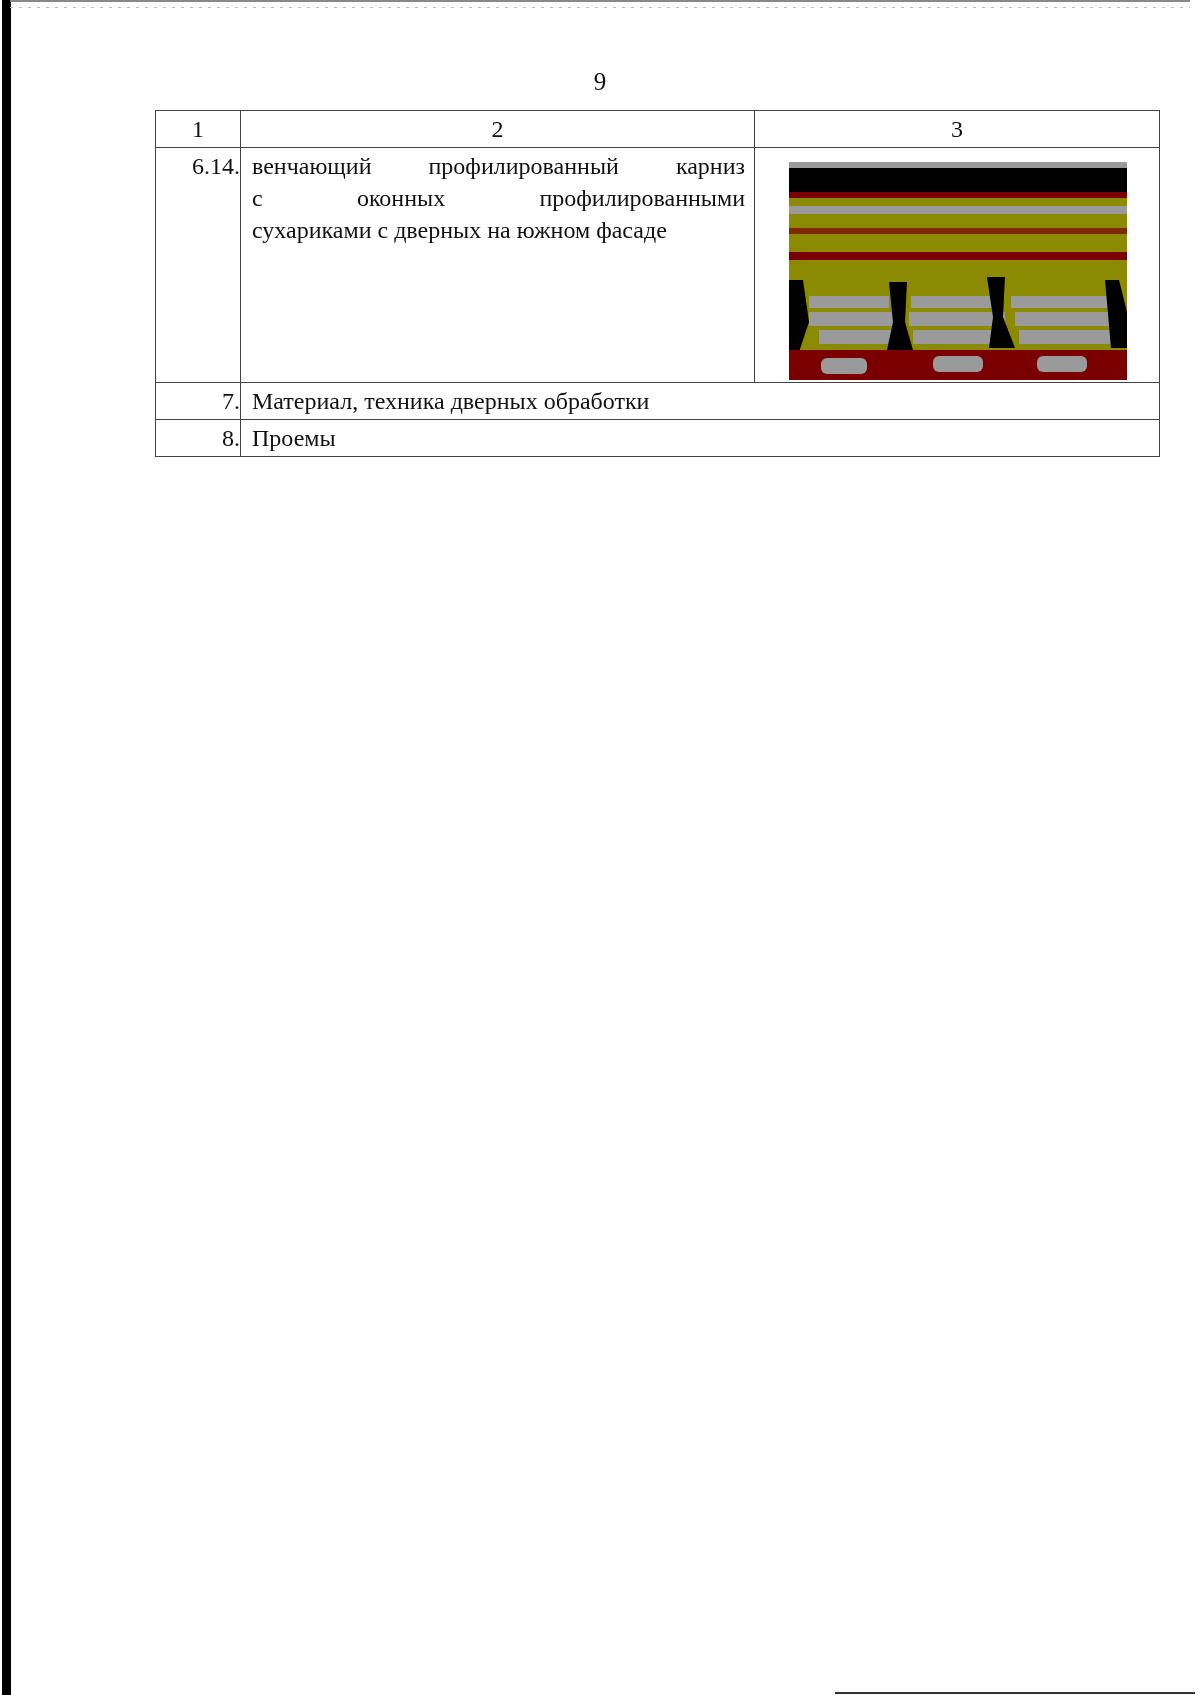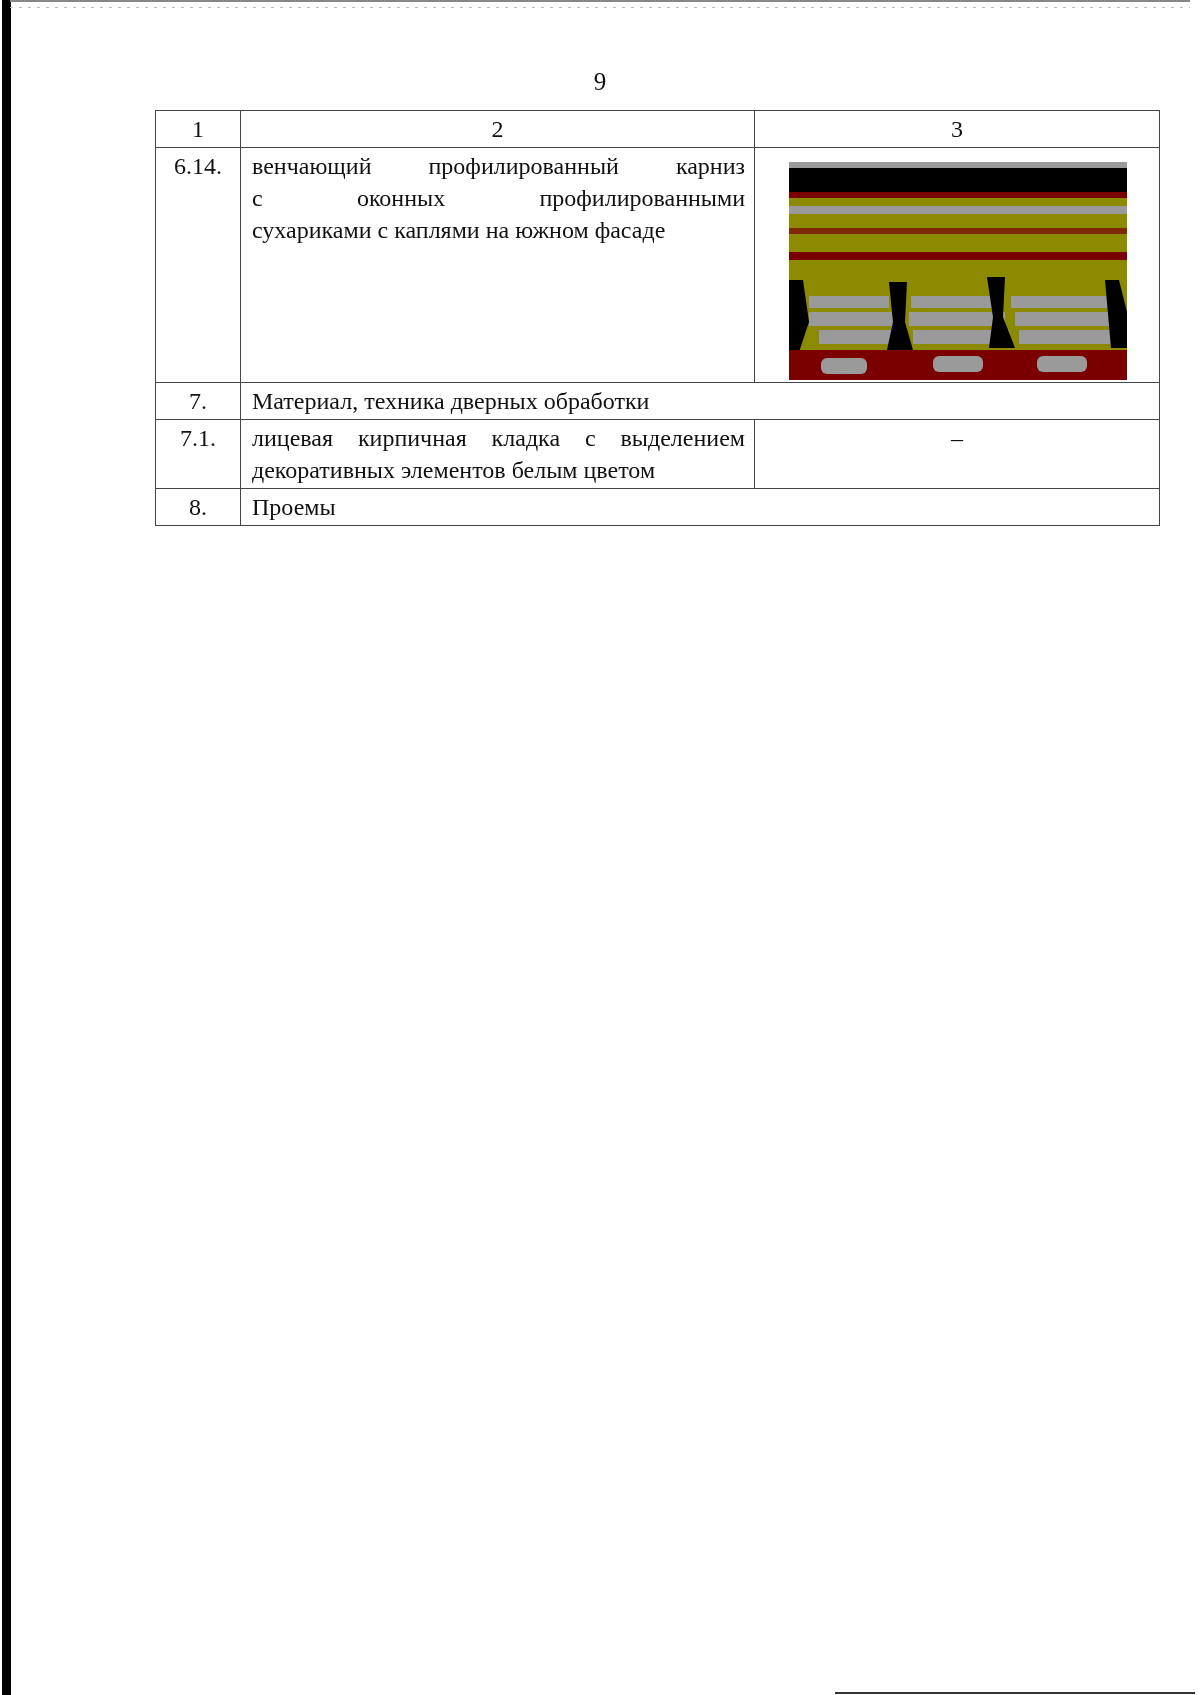--- a/index.html
+++ b/index.html
@@ -30,21 +30,21 @@
       position: absolute; left: 155px; top: 110px; width: 1004px;
       border-collapse: collapse; table-layout: fixed; font-size: 24px; line-height: 32px;
     }
     table.main td {
       border: 1.5px solid #444; vertical-align: top; padding: 0;
     }
     col.c1 { width: 85px; }
     col.c2 { width: 514px; }
     col.c3 { width: 405px; }
     .hdr td { text-align: center; height: 36px; line-height: 36px; }
-    .num { text-align: center; padding-top: 2px !important; }
+    .num { text-align: right; padding-top: 2px !important; }
     .txt { padding: 2px 9px 2px 11px !important; text-align: justify; text-align-last: left; margin-top: 28px; }
     .txt.justify-lines span.line { display: block; text-align: justify; text-align-last: justify; }
     .txt.justify-lines span.line.last { text-align-last: left; }
     .dash { text-align: center; padding-top: 2px !important; }
     .section td { height: 32px; }
     .photo-cell { height: 234px; position: relative; }
     .photo {
       position: absolute; left: 34px; top: 14px; width: 338px; height: 218px; overflow: hidden;
       background: #7a0000;
     }
@@ -69,21 +69,21 @@
     <td>1</td>
     <td>2</td>
     <td>3</td>
   </tr>
 
   <tr>
     <td class="num">6.14.</td>
     <td class="txt justify-lines">
       <span class="line">венчающий профилированный карниз</span>
       <span class="line">с оконных профилированными</span>
-      <span class="line last">сухариками с каплями на южном фасаде</span>
+      <span class="line last">сухариками с дверных на южном фасаде</span>
     </td>
     <td class="photo-cell">
       <div class="photo">
         <svg width="338" height="218" viewBox="0 0 338 218" xmlns="http://www.w3.org/2000/svg">
           <rect x="0" y="0" width="338" height="218" fill="#7a0000"></rect>
           <rect x="0" y="0" width="338" height="8" fill="#9a9a9a"></rect>
           <rect x="0" y="6" width="338" height="28" fill="#000"></rect>
           <rect x="0" y="30" width="338" height="8" fill="#7a0000"></rect>
           <rect x="0" y="36" width="338" height="10" fill="#8c8a00"></rect>
           <rect x="0" y="44" width="338" height="8" fill="#9a9a9a"></rect>
@@ -112,28 +112,20 @@
         </svg>
       </div>
     </td>
   </tr>
 
   <tr class="section">
     <td class="num">7.</td>
     <td class="txt" colspan="2">Материал, техника дверных обработки</td>
   </tr>
 
-  <tr>
-    <td class="num">7.1.</td>
-    <td class="txt justify-lines">
-      <span class="line">лицевая кирпичная кладка с выделением</span>
-      <span class="line last">декоративных элементов белым цветом</span>
-    </td>
-    <td class="dash">–</td>
-  </tr>
 
 
   <tr class="section">
     <td class="num">8.</td>
     <td class="txt" colspan="2">Проемы</td>
   </tr>
 
 </tbody>
   </table>
 

